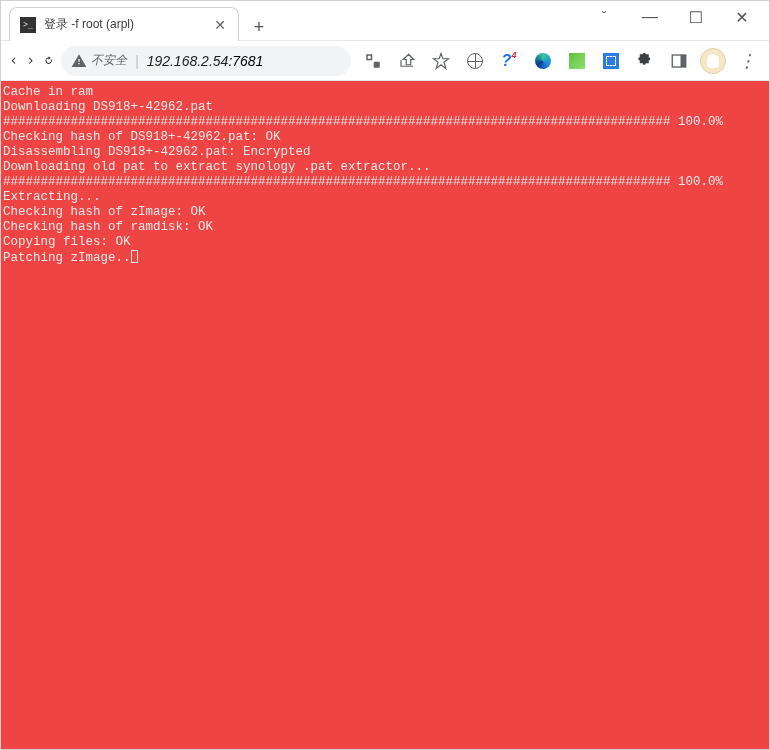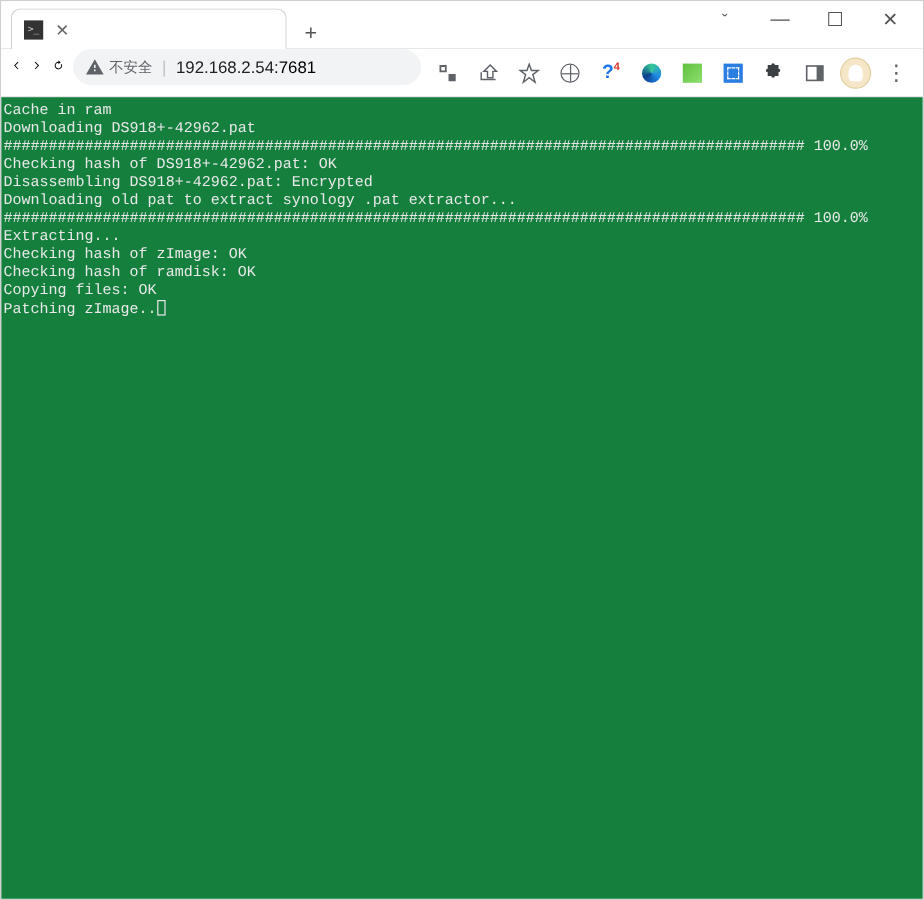--- a/index.html
+++ b/index.html
@@ -63,23 +63,25 @@
     width: 46px; height: 32px;
     display:flex;align-items:center;justify-content:center;
     color:#555;
   }
   .win-chevron{ font-size:14px; color:#888;}
   
   .toolbar {
     height: 40px;
     background:#fff;
     display:flex;
+    align-items:center;
     padding: 0 8px;
     gap:8px;
     border-bottom:1px solid #e5e5e5;
+    font-style:italic;
   }
   .navbtn {
     width:28px;height:28px;display:flex;align-items:center;justify-content:center;color:#5f6368;border-radius:50%;
   }
   .navbtn.disabled{ color:#b0b0b0;}
   .addressbar {
     flex: 0 0 auto;
     height:30px;
     background:#f1f3f4;
     border-radius:15px;
@@ -106,21 +108,21 @@
   .q-icon{ color:#1a73e8; font-weight:bold; font-size:16px; position:relative;}
   .q-icon sup{ color:#d93025; font-size:9px; position:relative; top:-6px;}
   .dots{ letter-spacing:0; font-size:18px; line-height:0;}
   .avatar{
     width:26px;height:26px;border-radius:50%;background:#f5e6c8;border:1px solid #e0d0a0;
     display:flex;align-items:center;justify-content:center;
   }
   .avatar::after{content:"";width:12px;height:14px;background:#fff;border-radius:6px 6px 4px 4px;}
   
   .terminal {
-    background:#15803d;
+    background:#ef4444;
     color:#e8e8e8;
     font-family: Consolas, "Courier New", monospace;
     font-size:12.5px;
     line-height:15px;
     padding:4px 2px;
     height: calc(750px - 40px - 40px);
     white-space:pre;
     overflow:hidden;
   }
   .cursor{
@@ -136,20 +138,21 @@
   .globe::after{content:"";position:absolute;top:0;bottom:0;left:50%;border-left:1.5px solid #5f6368;}
   .edgeicon{width:16px;height:16px;border-radius:50%;background:conic-gradient(#37c999,#1e88e5,#0b3e8a,#37c999);}
 </style>
 </head>
 <body>
 
 <div class="titlebar">
   <div class="tabstrip">
     <div class="tab">
       <span class="favicon"></span>
+      <span class="tab-title">登录 -f root (arpl)</span>
       <span class="tab-close">✕</span>
     </div>
     <div class="newtab">+</div>
   </div>
   <div class="wincontrols">
     <div class="win-chevron">ˇ</div>
     <div>—</div>
     <div>☐</div>
     <div>✕</div>
   </div>

